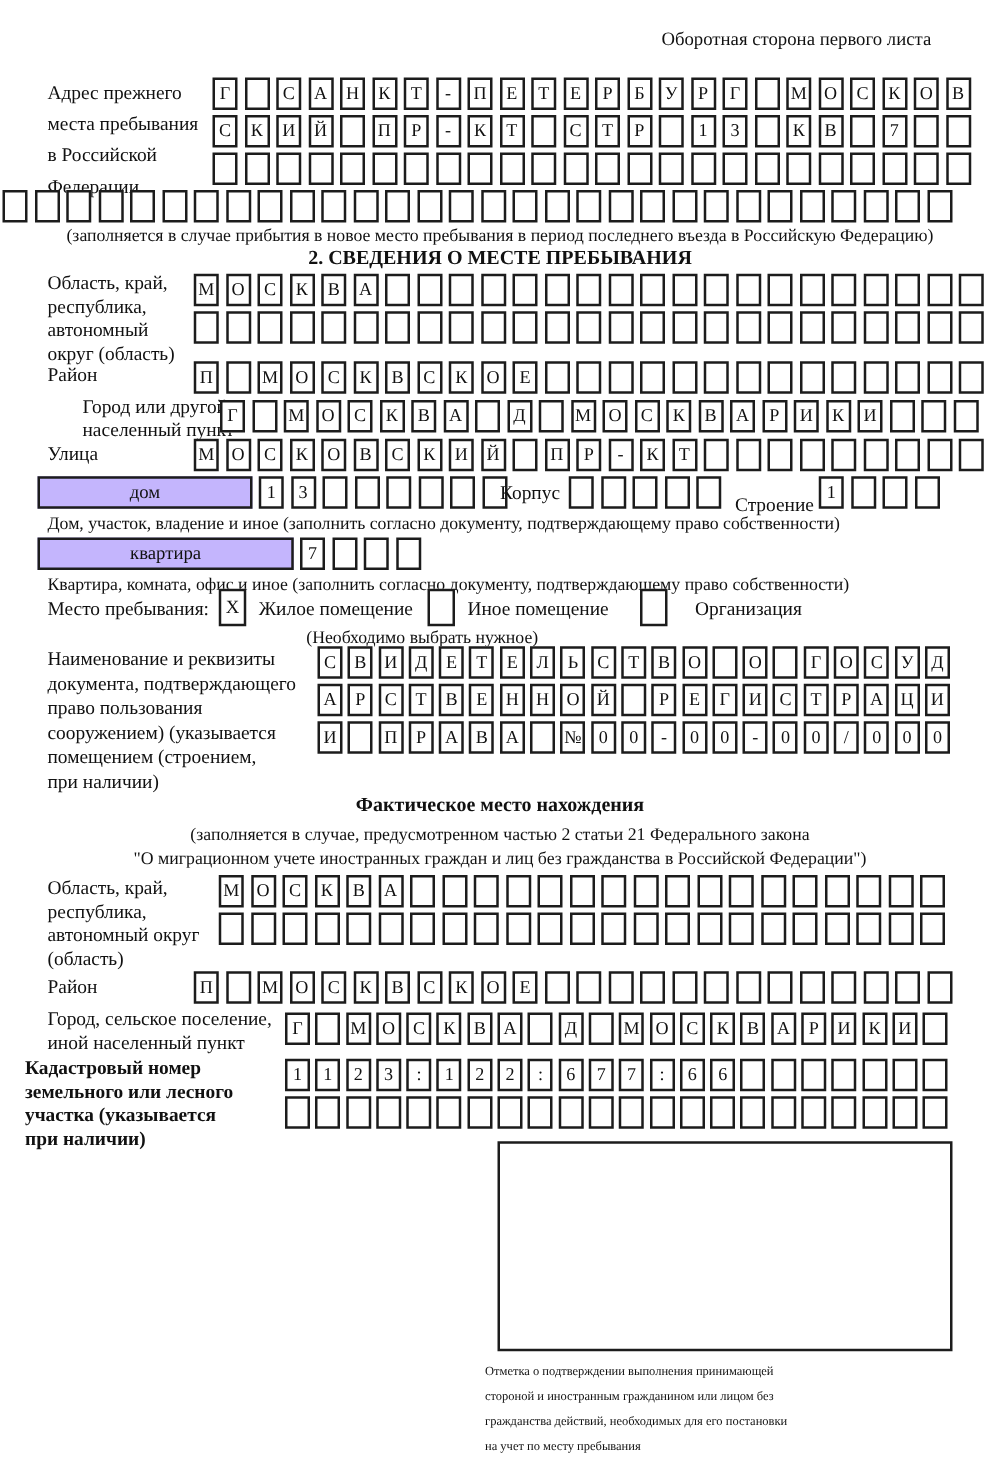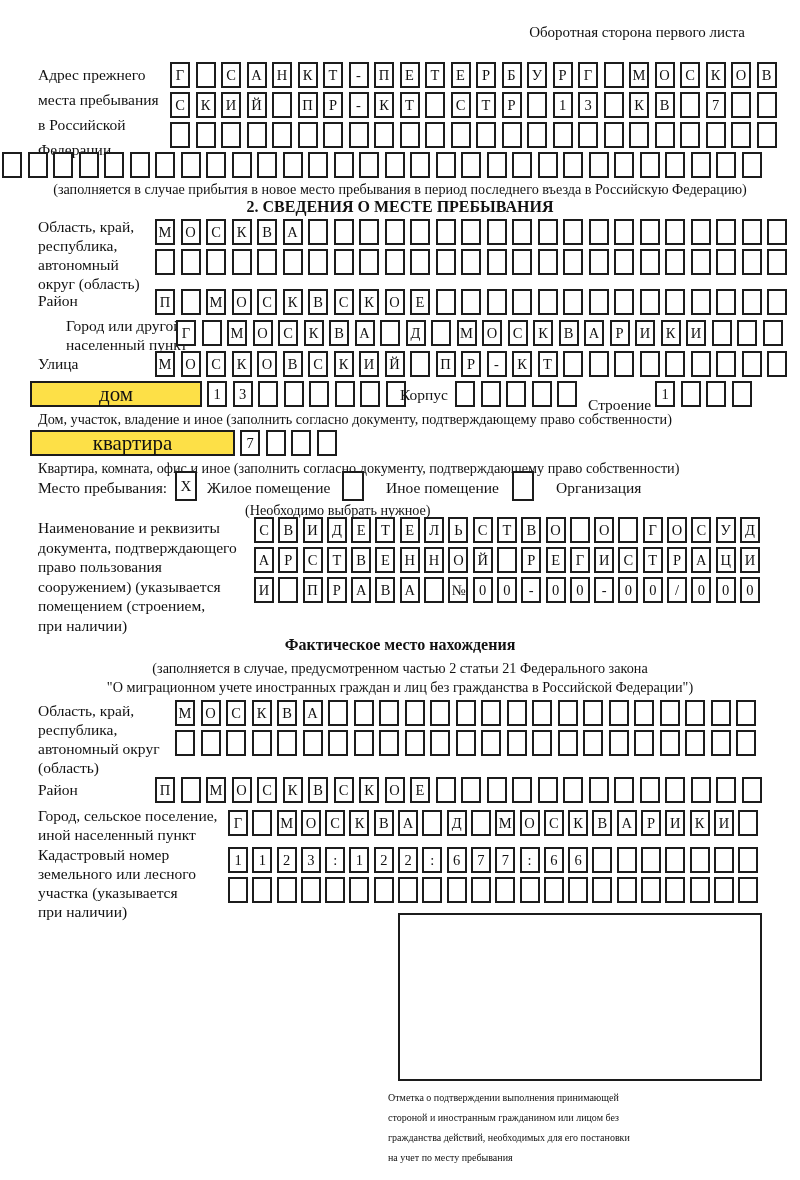--- a/index.html
+++ b/index.html
@@ -19,21 +19,21 @@
   .cells.tight{gap:4.3px;}
   .cell{
     flex:0 0 20px;width:20px;height:26px;box-sizing:border-box;
     border:2px solid #1c1c1c;background:#fff;
     display:flex;align-items:center;justify-content:center;
     font-size:14.5px;line-height:1;
   }
   .widebox{
     box-sizing:border-box;border:2px solid #1c1c1c;height:26px;
     display:flex;align-items:center;justify-content:center;
-    font-size:21px;background:#fde047;
+    font-size:15px;background:#c4b5fd;
   }
   .chk{
     box-sizing:border-box;border:2px solid #1c1c1c;width:22px;height:30px;
     display:flex;align-items:center;justify-content:center;
     font-size:15px;background:#fff;
   }
   .stampbox{box-sizing:border-box;border:2px solid #1c1c1c;background:#fff;}
   .stampnote{font-size:10px;line-height:20px;text-align:left;width:390px;}
 </style>
 </head>
@@ -347,21 +347,21 @@
       <span class="cell"></span>
       <span class="cell"></span>
       <span class="cell"></span>
     </div>
   <div class="abs note" style="left:38px;top:460px;">Квартира, комната, офис и иное (заполнить согласно документу, подтверждающему право собственности)</div>
 
   <div class="abs lbl" style="left:38px;top:478px;">Место пребывания:</div>
   <div class="abs chk" style="left:175px;top:471px;">X</div>
   <div class="abs lbl" style="left:207px;top:478px;">Жилое помещение</div>
   <div class="abs chk" style="left:342px;top:471px;"></div>
-  <div class="abs lbl" style="left:374px;top:478px;margin-left:12px;">Иное помещение</div>
+  <div class="abs lbl" style="left:374px;top:478px;">Иное помещение</div>
   <div class="abs chk" style="left:512px;top:471px;"></div>
   <div class="abs lbl" style="left:556px;top:478px;text-align:right;">Организация</div>
   <div class="abs note" style="left:245px;top:502px;">(Необходимо выбрать нужное)</div>
 
   <div class="abs lbl" style="left:38px;top:518px;line-height:19.5px;">
     <div>Наименование и реквизиты</div>
     <div>документа, подтверждающего</div>
     <div>право пользования</div>
     <div>сооружением) (указывается</div>
     <div>помещением (строением,</div>
@@ -548,21 +548,21 @@
       <span class="cell">К</span>
       <span class="cell">В</span>
       <span class="cell">А</span>
       <span class="cell">Р</span>
       <span class="cell">И</span>
       <span class="cell">К</span>
       <span class="cell">И</span>
       <span class="cell"></span>
     </div>
 
-  <div class="abs lbl" style="left:38px;top:845px;">
+  <div class="abs lbl" style="left:20px;top:845px;font-weight:bold;">
     <div>Кадастровый номер</div>
     <div>земельного или лесного</div>
     <div>участка (указывается</div>
     <div>при наличии)</div>
   </div>
   <div class="abs cells tight" style="left:228px;top:847px;">
       <span class="cell">1</span>
       <span class="cell">1</span>
       <span class="cell">2</span>
       <span class="cell">3</span>

